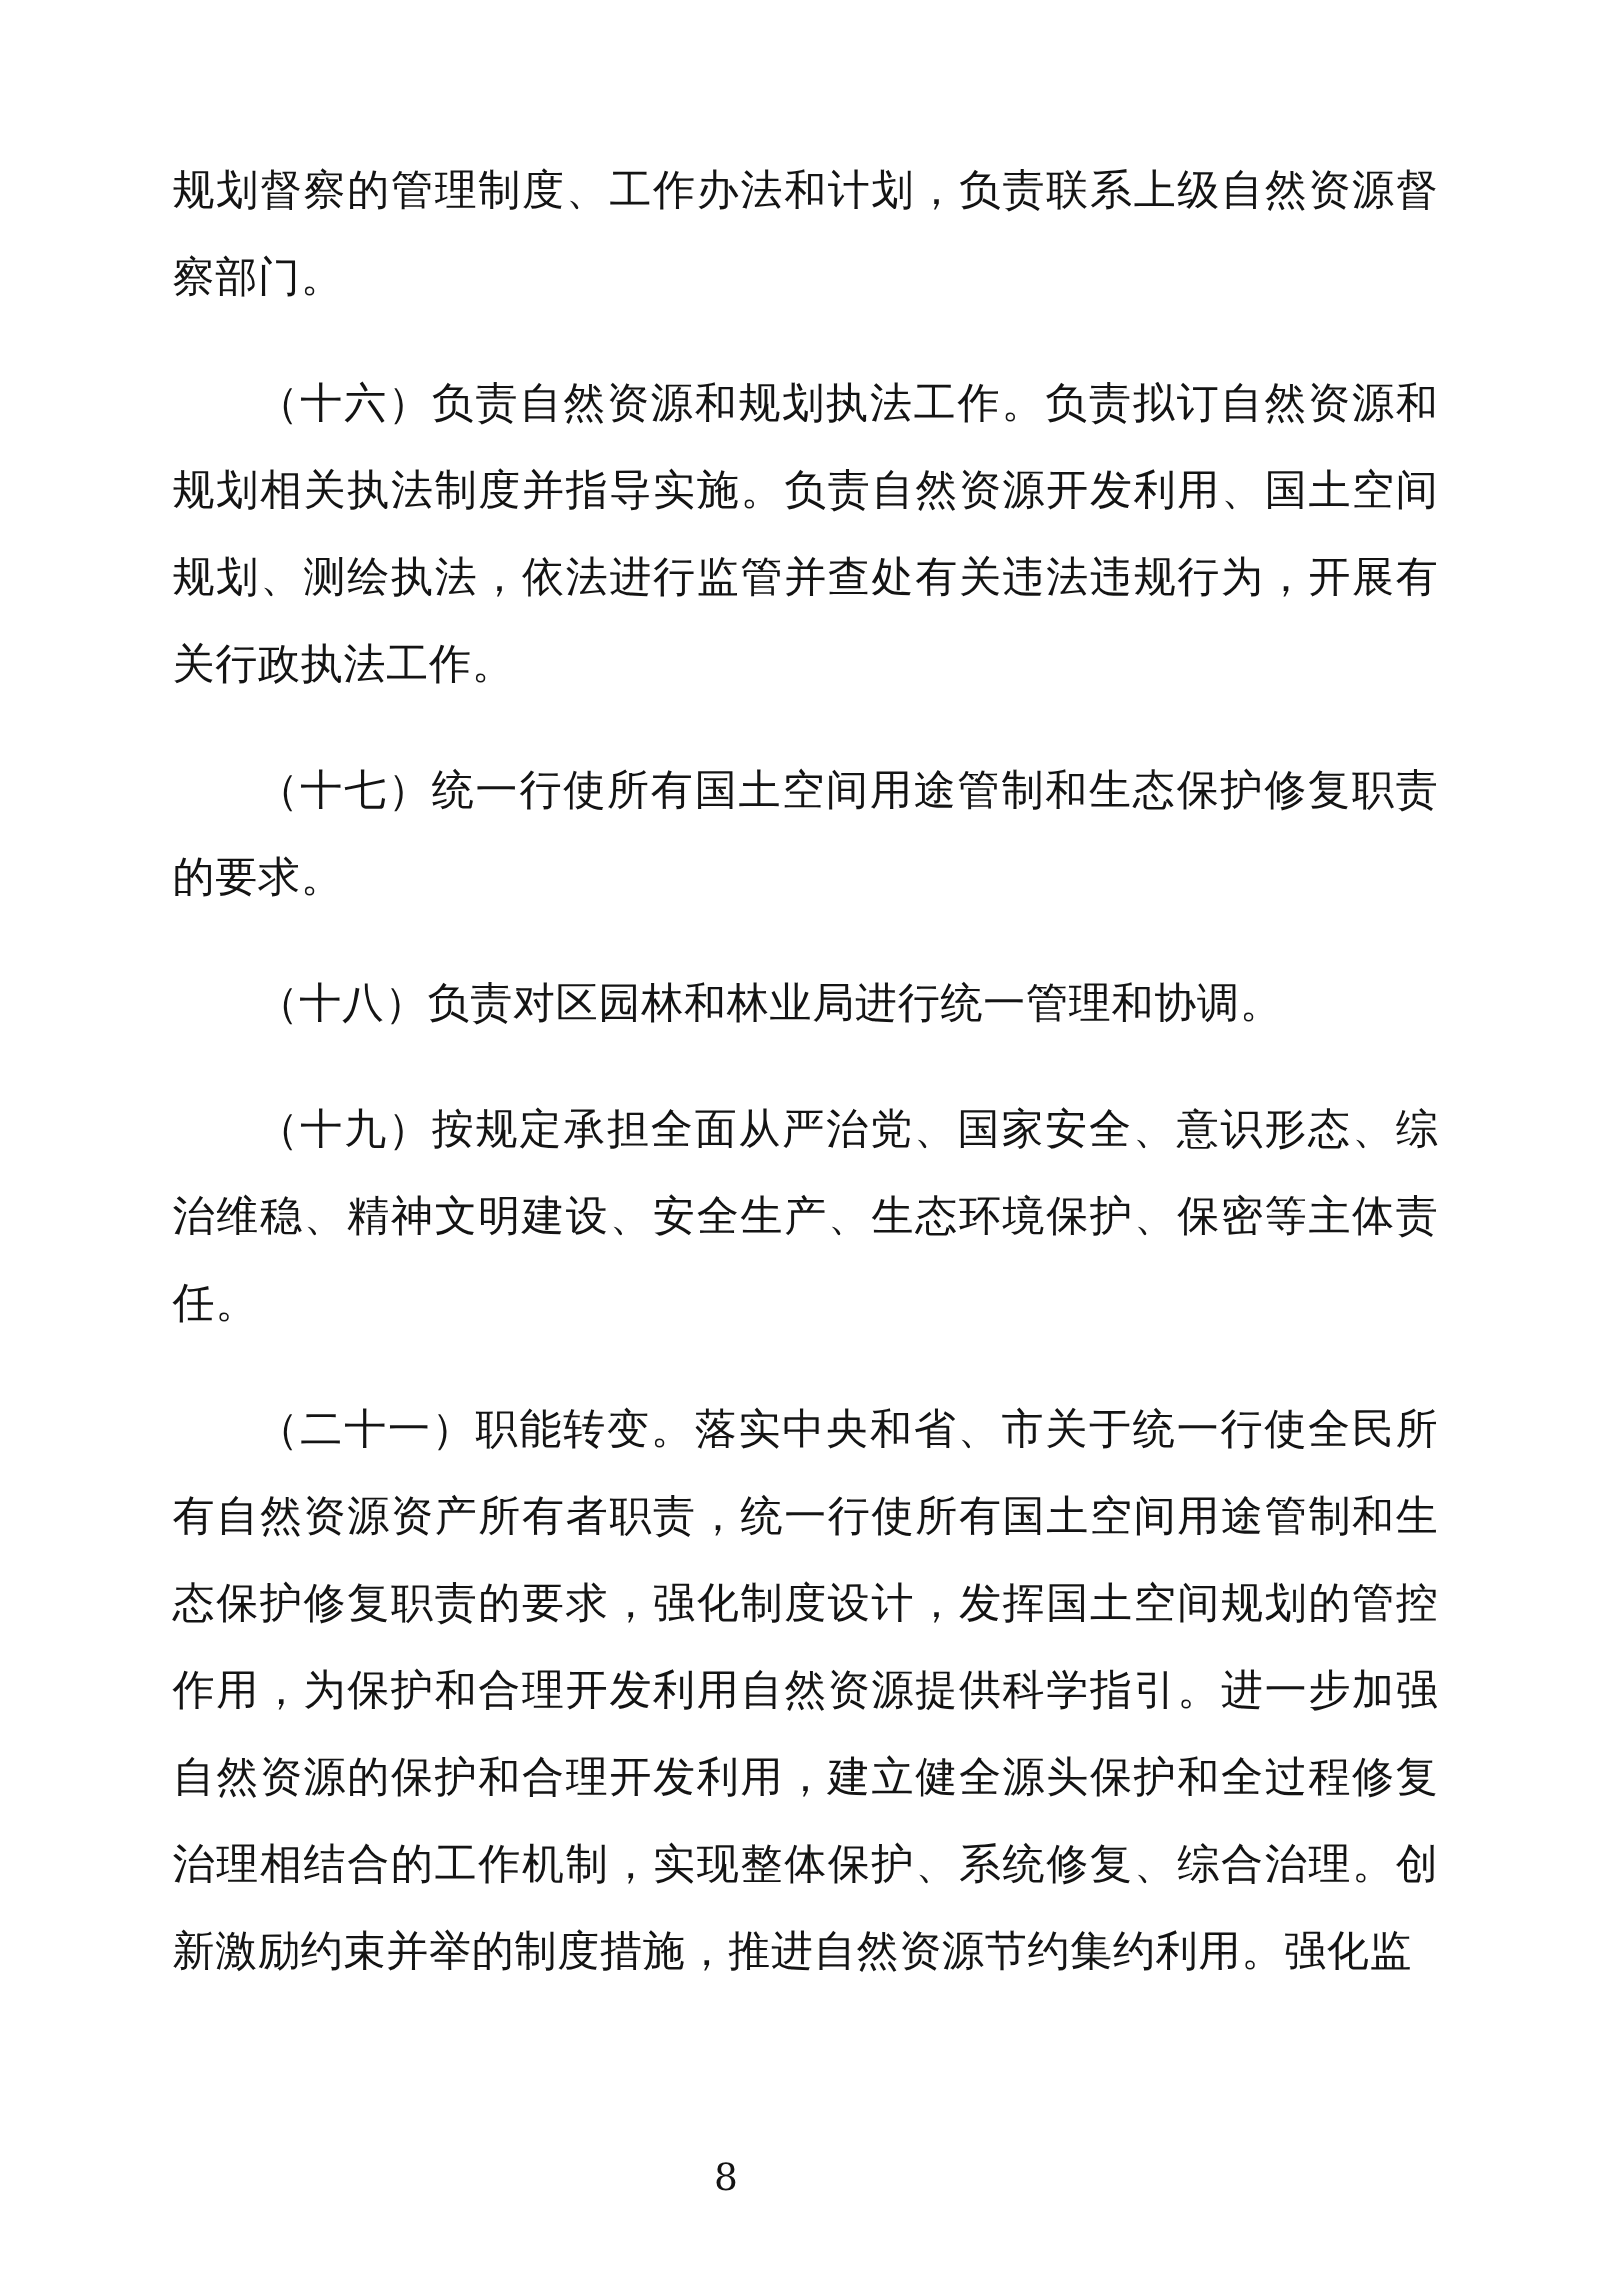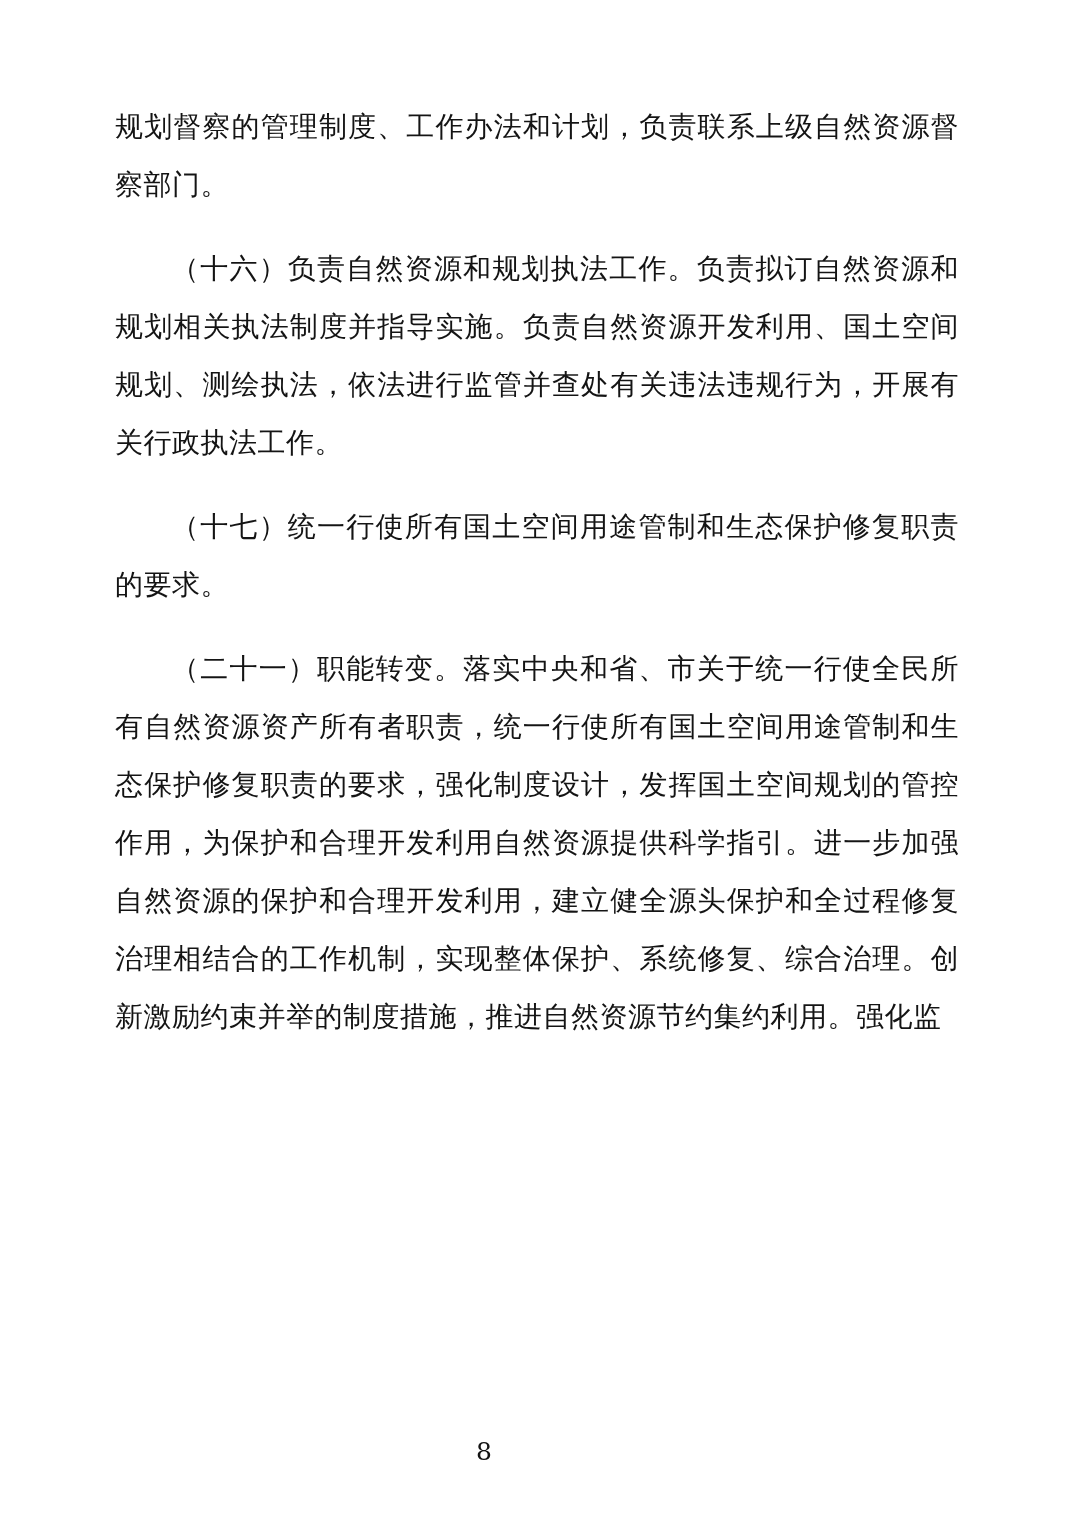--- a/index.html
+++ b/index.html
@@ -49,17 +49,19 @@
   }
 </style>
 </head>
 <body>
 
 <div class="page">
   <div class="doc-body">
     <p>规划督察的管理制度、工作办法和计划，负责联系上级自然资源督察部门。</p>
     <p class="indent">（十六）负责自然资源和规划执法工作。负责拟订自然资源和规划相关执法制度并指导实施。负责自然资源开发利用、国土空间规划、测绘执法，依法进行监管并查处有关违法违规行为，开展有关行政执法工作。</p>
     <p class="indent">（十七）统一行使所有国土空间用途管制和生态保护修复职责的要求。</p>
+    <p class="indent">（十八）负责对区园林和林业局进行统一管理和协调。</p>
+    <p class="indent">（十九）按规定承担全面从严治党、国家安全、意识形态、综治维稳、精神文明建设、安全生产、生态环境保护、保密等主体责任。</p>
     <p class="indent">（二十一）职能转变。落实中央和省、市关于统一行使全民所有自然资源资产所有者职责，统一行使所有国土空间用途管制和生态保护修复职责的要求，强化制度设计，发挥国土空间规划的管控作用，为保护和合理开发利用自然资源提供科学指引。进一步加强自然资源的保护和合理开发利用，建立健全源头保护和全过程修复治理相结合的工作机制，实现整体保护、系统修复、综合治理。创新激励约束并举的制度措施，推进自然资源节约集约利用。强化监</p>
   </div>
 
   <div class="page-footer">8</div>
 </div>
 
 </body></html>

